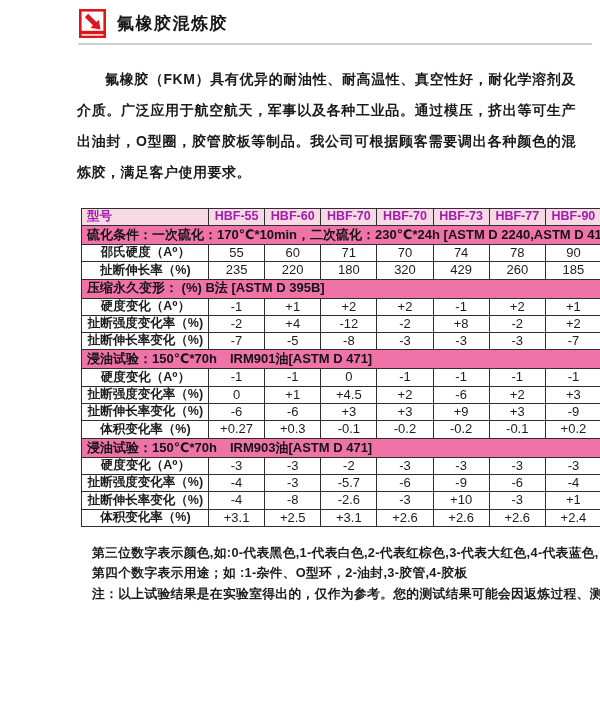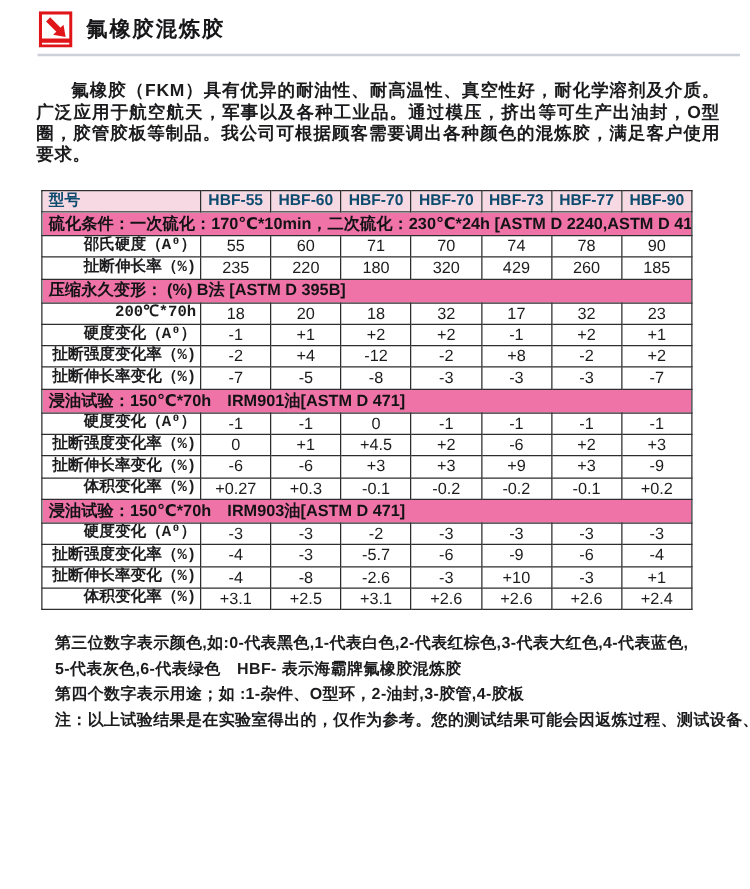--- a/index.html
+++ b/index.html
@@ -9,44 +9,44 @@
     --divider:#ccd0d8;
     --border:#2e2e30;
     --ink:#1c1c1e;
   }
   *{box-sizing:border-box;}
   html,body{margin:0;padding:0;}
   body{
     width:600px;height:711px;background:#ffffff;overflow:hidden;
     font-family:"Liberation Sans","DejaVu Sans",sans-serif;color:var(--ink);
   }
-  .page{width:600px;height:711px;position:relative;}
+  .page{width:600px;height:711px;position:relative;padding-left:48px;}
   
   .header{display:flex;align-items:center;gap:11px;padding:9px 0 0 31px;}
   .logo{width:27px;height:29px;flex:0 0 auto;display:block;}
   .title{margin:0;font-size:17px;font-weight:700;letter-spacing:1.5px;color:#17171a;}
   .rule{height:0;border-top:2px solid var(--divider);margin:5px 8px 0 30px;}
   
   .intro{
-    margin:19px 24px 0 29px;font-size:14px;line-height:17px;font-weight:600;
+    margin:19px 24px 0 29px;font-size:14px;line-height:31px;font-weight:600;
     text-indent:2em;text-align:justify;letter-spacing:0.5px;color:#1b1b1d;
   }
   
   .spec-table{
     margin:20px 0 0 33px;width:521px;border-collapse:collapse;table-layout:fixed;
   }
   .spec-table td,.spec-table th{
     border:1.5px solid var(--border);font-size:12.5px;line-height:1.1;
     padding:1px 3px;height:17px;white-space:nowrap;overflow:hidden;
   }
   .spec-table th{
-    background:var(--lightpink);font-weight:700;text-align:center;color:#0c4a6e;
+    background:var(--lightpink);font-weight:700;text-align:center;color:#a21caf;
   }
   .spec-table th.label-cell{text-align:left;padding-left:5px;}
-  .spec-table td.label-cell{text-align:right;padding-left:4px;font-weight:600;font-family:Liberation Mono, monospace;}
+  .spec-table td.label-cell{text-align:center;padding-left:4px;font-weight:600;}
   .spec-table td.num-cell{text-align:center;font-weight:400;font-size:13px;}
   .spec-table tr.section-row td{
     background:var(--pink);font-weight:700;text-align:left;padding-left:5px;
     font-size:13px;height:19px;color:#131315;
   }
   
   .footer{margin:16px 18px 0 44px;font-size:12.8px;line-height:20.5px;font-weight:600;color:#1c1c1e;letter-spacing:0.3px;}
   .fline{white-space:nowrap;}
   .u{text-decoration:underline;text-underline-offset:2px;}
 </style>
@@ -112,30 +112,20 @@
           <td class="num-cell">180</td>
           <td class="num-cell">320</td>
           <td class="num-cell">429</td>
           <td class="num-cell">260</td>
           <td class="num-cell">185</td>
         </tr>
         <tr class="section-row">
           <td colspan="8">压缩永久变形：  (%) B法 [ASTM D 395B]</td>
         </tr>
         <tr class="data-row">
-          <td class="label-cell">200℃*70h</td>
-          <td class="num-cell">18</td>
-          <td class="num-cell">20</td>
-          <td class="num-cell">18</td>
-          <td class="num-cell">32</td>
-          <td class="num-cell">17</td>
-          <td class="num-cell">32</td>
-          <td class="num-cell">23</td>
-        </tr>
-        <tr class="data-row">
           <td class="label-cell">硬度变化（A⁰）</td>
           <td class="num-cell">-1</td>
           <td class="num-cell">+1</td>
           <td class="num-cell">+2</td>
           <td class="num-cell">+2</td>
           <td class="num-cell">-1</td>
           <td class="num-cell">+2</td>
           <td class="num-cell">+1</td>
         </tr>
         <tr class="data-row">
@@ -242,19 +232,18 @@
           <td class="num-cell">+2.6</td>
           <td class="num-cell">+2.6</td>
           <td class="num-cell">+2.6</td>
           <td class="num-cell">+2.4</td>
         </tr>
       </tbody>
   </table>
 
   <div class="footer">
     <div class="fline">第三位数字表示颜色,如:0-代表黑色,1-代表白色,2-代表红棕色,3-代表大红色,4-代表蓝色,</div>
-    <div class="fline">5-代表灰色,6-代表绿色　HBF- 表示海霸牌氟橡胶混炼胶</div>
     <div class="fline">第四个数字表示用途；如 :1-杂件、O型环，2-油封,3-胶管,4-胶板</div>
     <div class="fline">注：以上试验结果是在实验室得出的，仅作为参考。您的测试结果可能会因返炼过程、测试设备、</div>
 
   </div>
 
 </div>
 
 </body></html>

